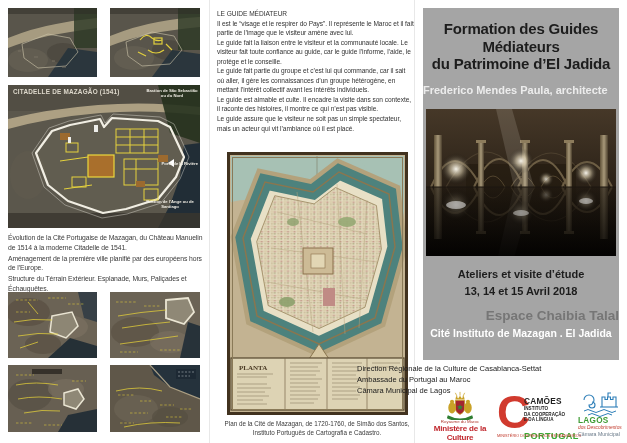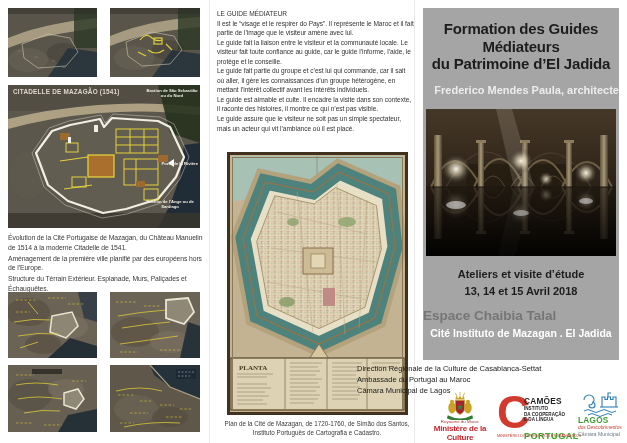--- a/index.html
+++ b/index.html
@@ -21,25 +21,25 @@
 
   
   .guide-text{position:absolute;left:217px;top:9px;width:197px;font-size:6.6px;line-height:1.45;color:#333;letter-spacing:-.05px}
   .guide-text p{margin:0}
   .guide-head{margin-bottom:1px}
   .map-caption{position:absolute;left:222px;top:419px;width:190px;text-align:center;font-size:6.3px;line-height:1.45;color:#3a3a3a}
 
   
   .gray-panel{position:absolute;left:423px;top:8px;width:196px;height:352px;background:#a5a5a5}
   .r-title{position:absolute;left:0;top:12px;width:100%;text-align:center;font-size:15px;font-weight:700;color:#1d1d1d;line-height:1.18;letter-spacing:-.2px}
-  .r-author{position:absolute;left:0;top:76px;width:100%;text-align:right;font-size:11px;font-weight:700;color:#ececec}
+  .r-author{position:absolute;left:0;top:76px;width:100%;text-align:left;font-size:11px;font-weight:700;color:#ececec}
   .cistern{left:3px;top:101px;width:190px;height:147px;position:absolute;overflow:hidden}
   .cistern svg{display:block;width:100%;height:100%}
   .r-event{position:absolute;left:0;top:258px;width:100%;text-align:center;font-size:11px;font-weight:700;color:#1d1d1d;line-height:1.55}
-  .r-venue1{position:absolute;left:0;top:300px;width:100%;text-align:left;font-size:13.5px;font-weight:700;color:#767676}
+  .r-venue1{position:absolute;left:0;top:300px;width:100%;text-align:right;font-size:13.5px;font-weight:700;color:#767676}
   .r-venue2{position:absolute;left:0;top:319px;width:100%;text-align:center;font-size:10.5px;font-weight:700;color:#fff}
   .credits{position:absolute;right:10px;top:364px;width:260px;text-align:left;font-size:7.5px;line-height:1.45;color:#1b1b1b}
 
   
   .logo-ministry{position:absolute;left:424px;top:390px;width:72px;text-align:center}
   .logo-ministry svg{display:block;margin:0 auto;width:34px;height:30px}
   .min-kingdom{font-size:4.4px;color:#b03a30;margin-top:-1px}
   .min-name{font-size:8px;font-weight:800;color:#c0272d;letter-spacing:-.2px}
   .logo-camoes{position:absolute;left:497px;top:394px;width:84px;height:44px}
   .cam-c{position:absolute;left:0;top:0;font-size:46px;line-height:.82;font-weight:800;color:#d13a2e}

